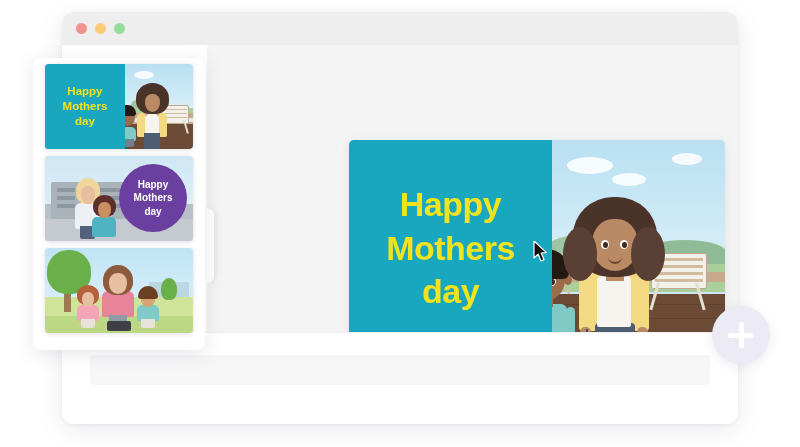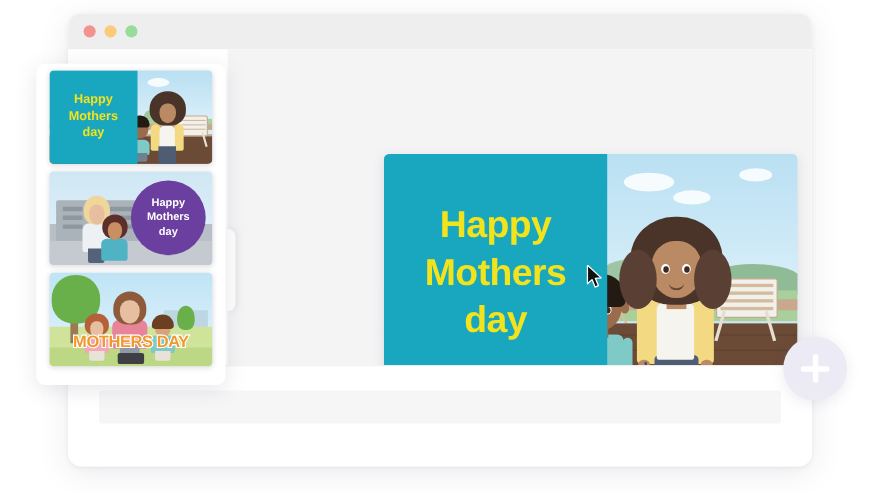--- a/index.html
+++ b/index.html
@@ -740,21 +740,20 @@
         <div class="mini-hair" style="left:4px;top:0px;width:22px;height:20px;background:#b4603a;"></div>
         <div class="mini-face" style="left:9px;top:7px;width:12px;height:15px;background:#e7bfa0;"></div>
       </div>
       <div class="person t3-boy">
         <div class="mini-body" style="left:4px;top:20px;width:22px;height:16px;background:#7fc9c6;border-radius:5px 5px 2px 2px;"></div>
         <div class="mini-legs" style="left:8px;top:34px;width:14px;height:9px;background:#e8e2d8;"></div>
         <div class="mini-face" style="left:8px;top:6px;width:14px;height:16px;background:#d8a477;"></div>
         <div class="mini-hair" style="left:5px;top:1px;width:20px;height:13px;background:#6b3f22;border-radius:10px 10px 3px 3px;"></div>
       </div>
       <div class="t3-bench"></div>
-      <div class="t3-text">MOTHERS DAY</div>
     </div>
 
   </div>
 </div>
 
 <div id="fab">
   <span class="plus-h"></span>
   <span class="plus-v"></span>
 </div>
 

